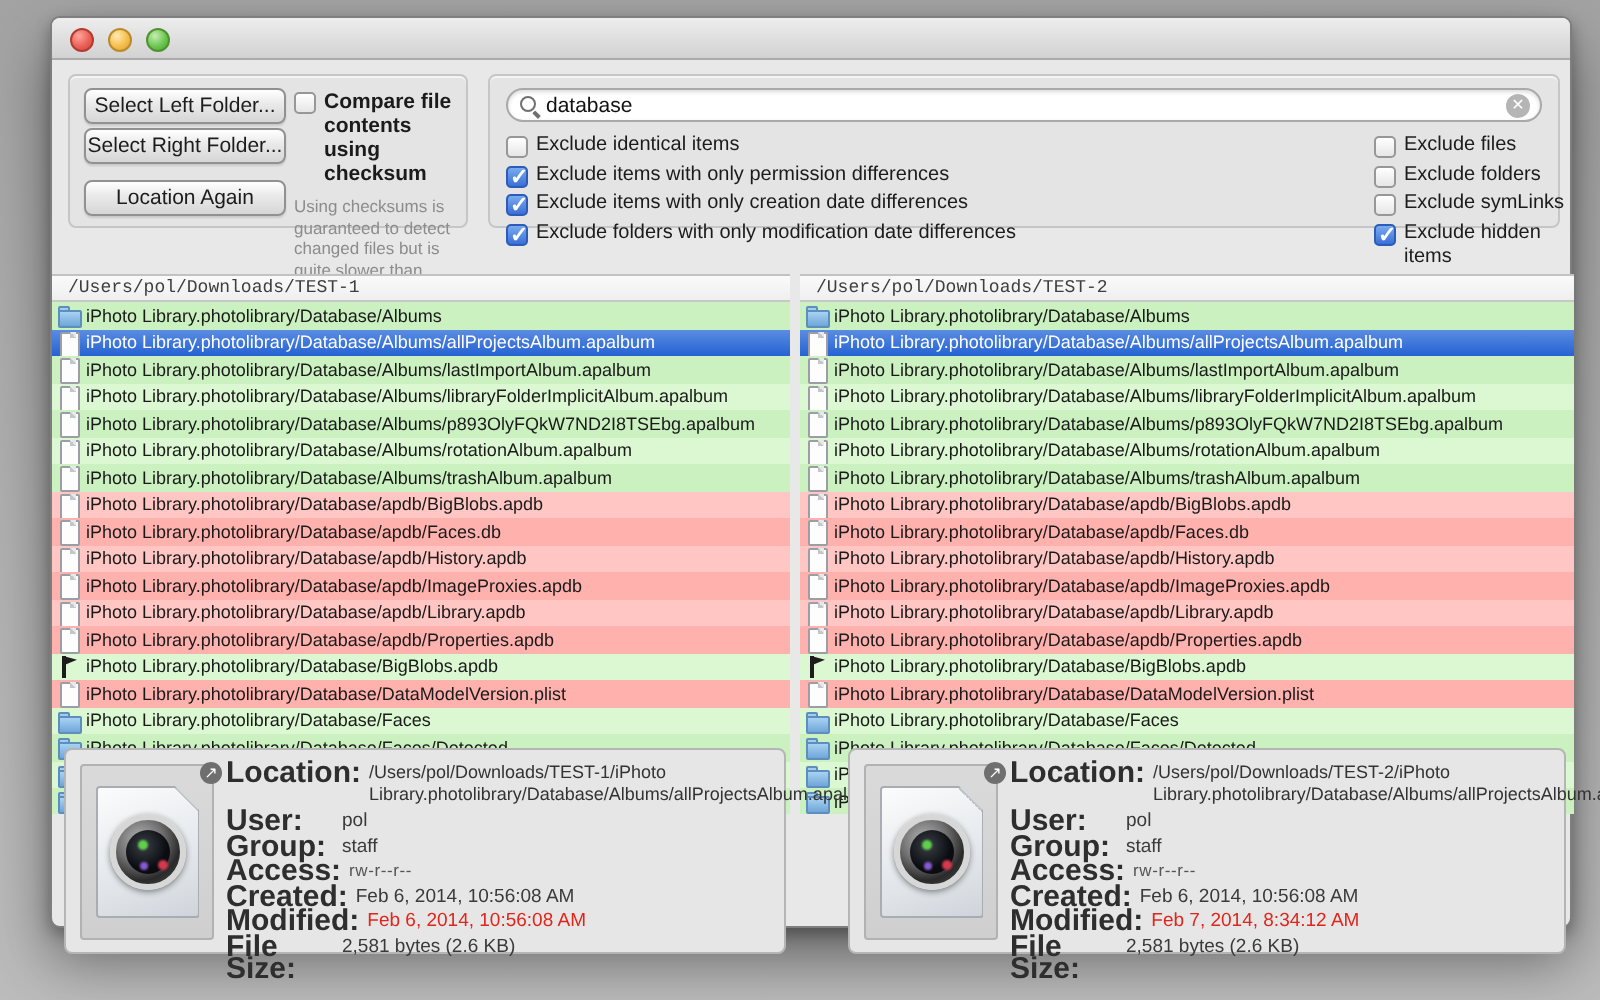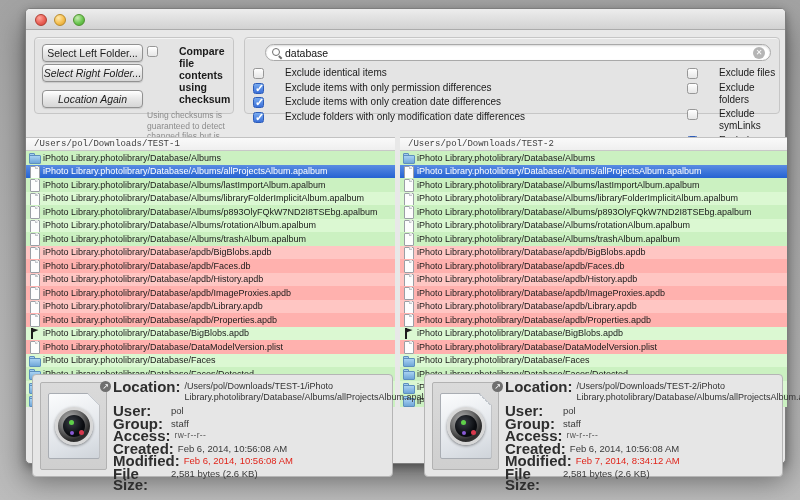--- a/index.html
+++ b/index.html
@@ -42,45 +42,45 @@
   .right-box { left:218px; width:536px; }
 
   .mac-btn {
     display:block; width:101px; height:18px;
     background:linear-gradient(#ffffff,#e9e9e9 45%,#d6d6d6);
     border:1px solid #919191; border-radius:4px;
     font-family:"Liberation Sans",sans-serif; font-size:10.5px; color:#1c1c1c;
     box-shadow:0 1px 1px rgba(0,0,0,.12);
   }
   .btn-col { position:absolute; left:7px; top:6px; }
-  .btn-col .mac-btn + .mac-btn { margin-top:2px;font-style:italic; }
+  .btn-col .mac-btn + .mac-btn { margin-top:2px; }
   .btn-col .mac-btn.compare { margin-top:8px; }
 
   .checksum-col { position:absolute; left:112px; top:7px; width:84px; }
-  .cb-row { display:flex; align-items:flex-start; cursor:default;gap:17px; }
+  .cb-row { display:flex; align-items:flex-start; cursor:default; }
   .checkbox {
     flex:0 0 auto; width:11px; height:11px; margin-right:4px; margin-top:1px;
     background:linear-gradient(#ffffff,#e6e6e6); border:1px solid #979797;
     border-radius:2.5px; position:relative;
   }
   .checkbox.checked {
     background:linear-gradient(#79abef,#3a6fd8);
     border:1px solid #2d5cb8;
   }
   .checkbox.checked::after {
     content:'✓'; position:absolute; left:1px; top:-2px;
     color:#fff; font-size:11px; font-weight:bold;
   }
   .cb-label { font-size:10px; color:#1b1b1b; line-height:12px; }
   .cb-label.bold { font-weight:bold; font-size:10.5px; }
   .note { margin-top:5px; font-size:8.5px; line-height:10.5px; color:#8c8c8c; }
 
   
   .searchfield {
-    position:absolute; left:20px; right:8px; top:6px; height:17px;
+    position:absolute; left:8px; right:8px; top:6px; height:17px;
     background:#fff; border:1px solid #a9a9a9; border-radius:9px;
     box-shadow:inset 0 1px 2px rgba(0,0,0,.15);
     display:flex; align-items:center; padding:0 5px;
   }
   .mag { position:relative; width:11px; height:11px; margin-right:3px; flex:0 0 auto; }
   .mag::before {
     content:''; position:absolute; left:1px; top:1px; width:6px; height:6px;
     border:1.5px solid #6f6f6f; border-radius:50%;
   }
   .mag::after {

